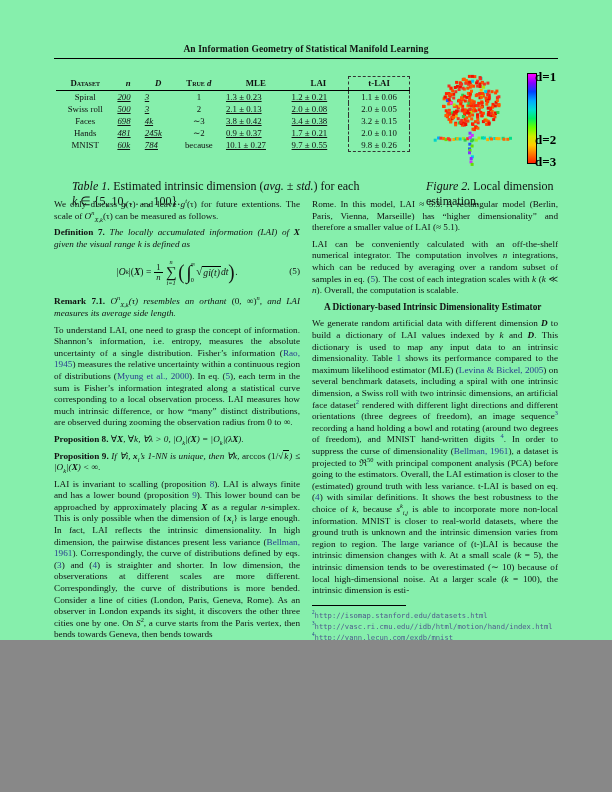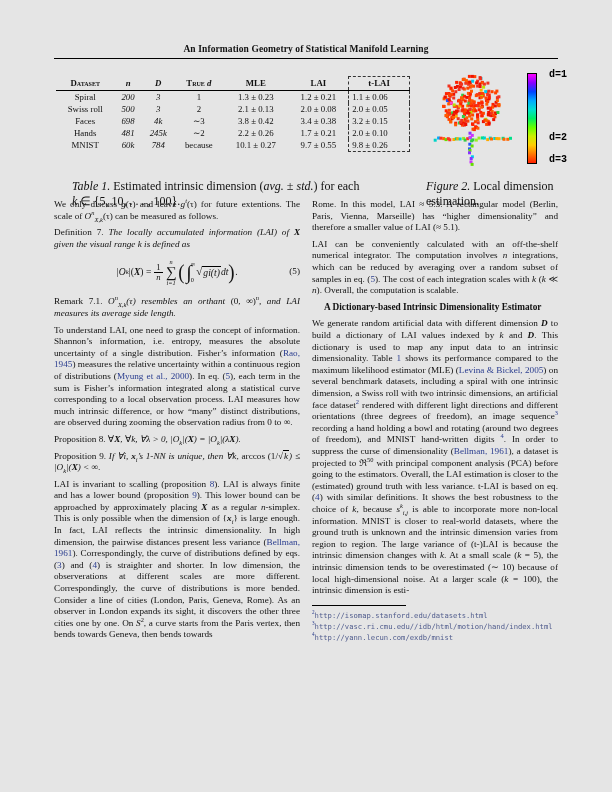--- a/index.html
+++ b/index.html
@@ -1,48 +1,48 @@
 <!DOCTYPE html>
 <html><head>
 <meta charset="utf-8">
 <style>
   html,body{margin:0;padding:0;background:#888;}
-  .page{position:relative;width:612px;height:792px;background:#e5e5e5;margin:0 auto;
+  .page{position:relative;width:612px;height:640px;background:#86efac;margin:0 auto;
         font-family:"Liberation Serif",serif;color:#111;overflow:hidden;}
   
   .header-title{position:absolute;top:44px;left:0;width:612px;text-align:center;
     font-weight:bold;font-size:9.5px;letter-spacing:.1px;}
   .header-rule{position:absolute;top:58px;left:54px;width:504px;border-top:1.1px solid #000;}
   
   .table-wrap{position:absolute;left:56px;top:76px;width:354px;}
   table.results{border-collapse:collapse;width:100%;font-size:8.8px;}
   table.results th{font-weight:bold;padding:1px 3px 2px;text-align:center;border-bottom:1.2px solid #000;}
   table.results td{padding:1px 3px;}
-  .al-c{text-align:center;} .al-r{text-align:center;}
-  td.tlai,th.tlai{border-left:1px dashed #333;border-right:1px dashed #333;}
+  .al-c{text-align:center;} .al-r{text-align:left;text-decoration:underline;}
+  td.tlai,th.tlai{border-left:1px dashed #333;border-right:1px dashed #333;text-align:center;}
   th.tlai{border-top:1px dashed #333;}
   tr.last td.tlai{border-bottom:1px dashed #333;}
   
   .caption{position:absolute;font-size:12px;line-height:1.25;}
   .cap-table{left:72px;top:179px;width:290px;}
   .cap-figure{left:402px;top:179px;width:160px;margin-left:24px;}
   
   .figure-area{position:absolute;left:426px;top:62px;width:136px;height:110px;}
   .scatter{position:absolute;left:0;top:0;}
   .colorbar{position:absolute;left:101px;top:11px;width:8px;height:89px;border:1px solid #000;}
-  .cb-label{position:absolute;left:123px;font-family:Liberation Mono, monospace;
-    font-weight:bold;font-size:10px;line-height:1;color:#000;}
+  .cb-label{position:absolute;left:109px;font-family:Liberation Serif, serif;
+    font-weight:bold;font-size:13px;line-height:1;color:#000;}
   .cb-l0{top:8px}.cb-l1{top:71px}.cb-l2{top:93px}
   
   .col{position:absolute;top:199px;width:246px;height:548px;overflow:hidden;
        font-size:9.2px;line-height:1.26;text-align:justify;}
   .col-left{left:54px;} .col-right{left:312px;}
   .col p{margin:0 0 5px 0;}
   .col h2{margin:3px 0 5px 12px;font-size:9.3px;white-space:nowrap;}
-  .lead{font-weight:normal;}
+  .lead{font-weight:bold;}
   
   .rt-i{font-style:italic}.rt-b{font-weight:bold}.rt-bi{font-weight:bold;font-style:italic}
   .rt-sc{font-variant:small-caps}
   .rt-cite{color:#2a3d8f}.rt-ref{color:#2a3d8f}
   .rt-sup{vertical-align:super;font-size:70%;line-height:0}
   .rt-sub{vertical-align:sub;font-size:70%;line-height:0}
   .rt-rad{border-top:.8px solid #000;padding:0 1px;}
   
   .equation{position:relative;display:flex;align-items:center;justify-content:center;
     margin:5px 0 7px 0;height:34px;}
@@ -114,21 +114,21 @@
             <td class="al-c">∼3</td>
             <td class="al-r">3.8 ± 0.42</td>
             <td class="al-r">3.4 ± 0.38</td>
             <td class="tlai">3.2 ± 0.15</td>
           </tr>
           <tr>
             <td class="al-c">Hands</td>
             <td class="al-r rt-i">481</td>
             <td class="al-r rt-i">245k</td>
             <td class="al-c">∼2</td>
-            <td class="al-r">2.2 ± 0.26</td>
+            <td class="al-r">0.9 ± 0.37</td>
             <td class="al-r">1.7 ± 0.21</td>
             <td class="tlai">2.0 ± 0.10</td>
           </tr>
           <tr class="last">
             <td class="al-c">MNIST</td>
             <td class="al-r rt-i">60k</td>
             <td class="al-r rt-i">784</td>
             <td class="al-c">because</td>
             <td class="al-r">10.1 ± 0.27</td>
             <td class="al-r">9.7 ± 0.55</td>

